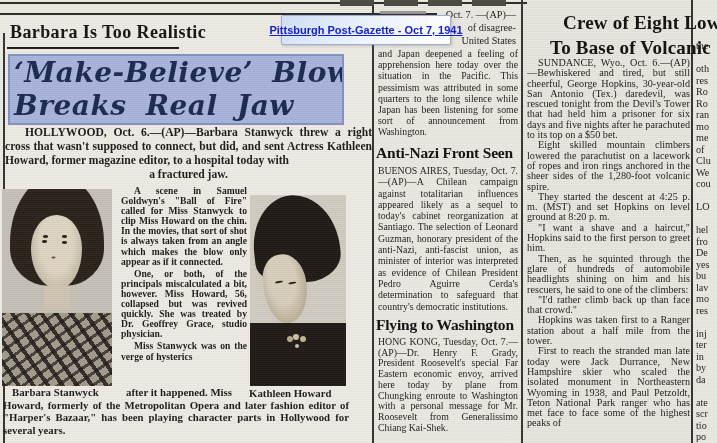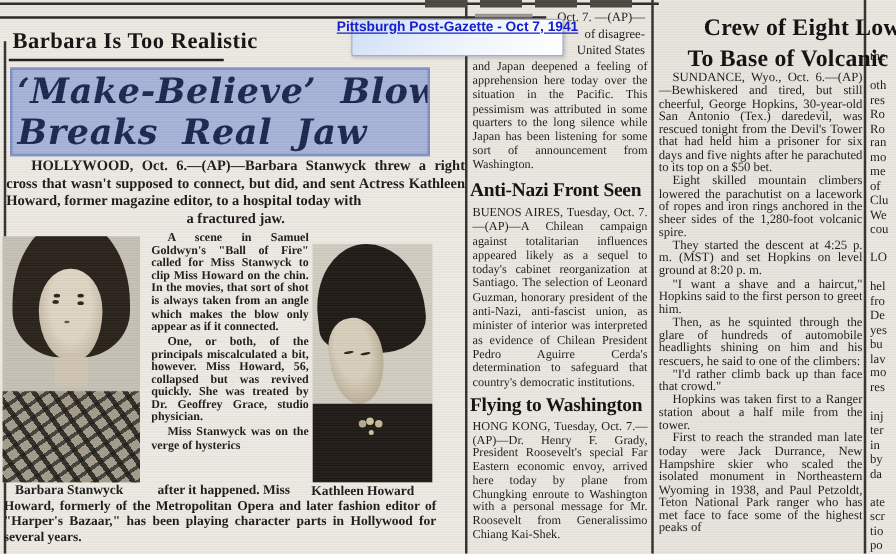--- a/index.html
+++ b/index.html
@@ -88,21 +88,21 @@
   #rhead2{left:550px;top:37px;}
   .r-col{left:527px;top:58px;width:163px;height:385px;overflow:hidden;z-index:3;}
   .r-col p{margin:0;font-size:10.2px;line-height:10.3px;text-align:justify;text-indent:11px;}
   
   .edge-col{left:696px;top:40px;width:22px;height:403px;overflow:hidden;z-index:3;}
   .edge-col div{font-size:10.2px;line-height:11.5px;min-height:11.5px;white-space:nowrap;}
   
   .link-box{left:281px;top:15px;width:168px;height:28px;z-index:10;
     background:linear-gradient(135deg,#cfdef5 0%,#eef4fd 55%,#ffffff 100%);
     border:1px solid #a3aec9;border-radius:2px;box-shadow:1px 1px 3px rgba(60,60,90,.25);
-    display:flex;justify-content:center;}
+    display:flex;align-items:center;justify-content:center;}
   .link-box a{font-family:"Liberation Sans",sans-serif;font-size:11px;font-weight:700;
     color:#1520cc;text-decoration:underline;cursor:pointer;white-space:nowrap;}
 </style>
 </head>
 <body>
 
 <div class="abs shade-left"></div>
 <div class="abs shade-mid"></div>
 <div class="abs shade-right"></div>
 <div class="abs shade-edge"></div>

